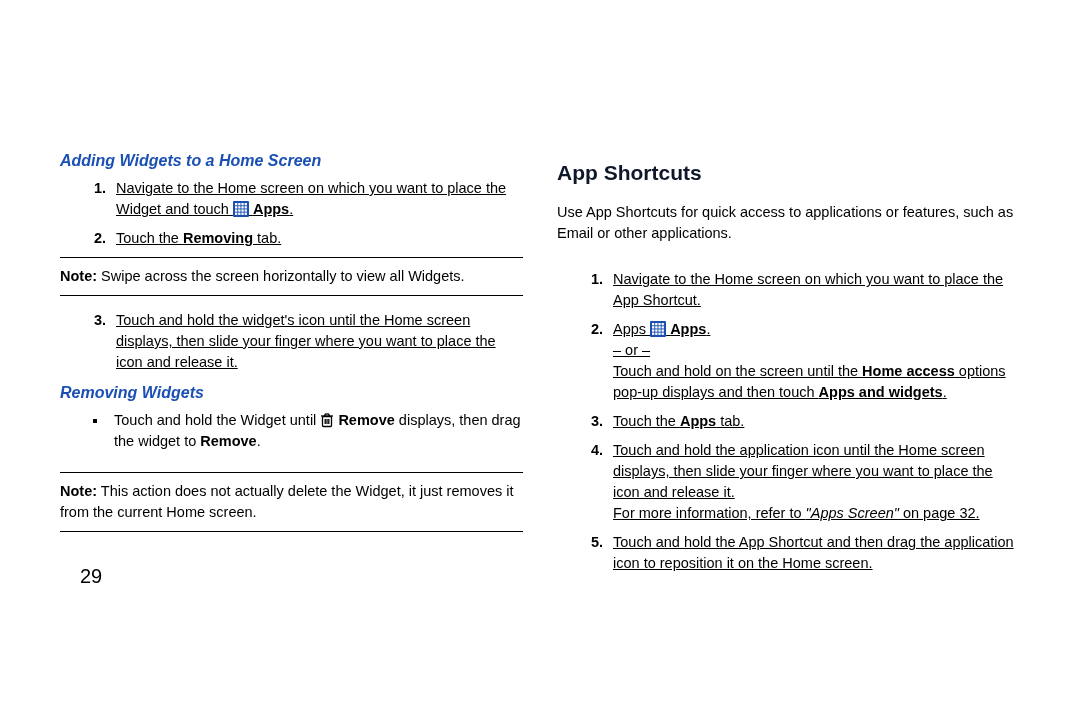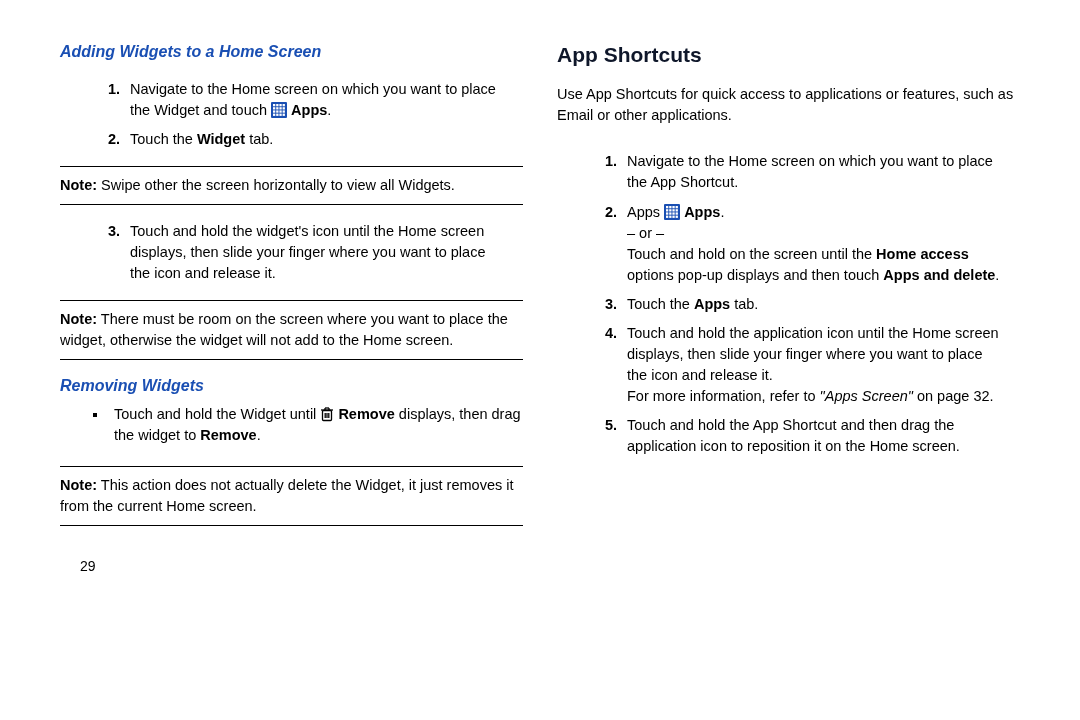--- a/index.html
+++ b/index.html
@@ -9,20 +9,21 @@
     font-family: Arial, Helvetica, sans-serif;
     color: #000000;
   }
   .page {
     width: 1080px;
     height: 720px;
     box-sizing: border-box;
     padding: 40px 60px 20px 60px;
     display: flex;
     gap: 34px;
+    align-items: center;
   }
   .column {
     flex: 1;
     min-width: 0;
     font-size: 14.5px;
     line-height: 1.45;
   }
   h3.section-heading {
     color: #1a4fb3;
     font-style: italic;
@@ -30,22 +31,23 @@
     font-size: 16px;
     margin: 0 0 6px 0;
   }
   h2.big-heading {
     color: #0f172a;
     font-weight: bold;
     font-size: 21px;
     margin: 0 0 14px 0;
   }
   ol {
-    margin: 16px;
+    margin: 2px;
     padding-left: 48px;
+    text-decoration: underline;
   }
   ol li {
     margin-bottom: 8px;
     padding-left: 6px;
   }
   ol li::marker {
     font-weight: bold;
     font-size: 14.5px;
   }
   ul.square {
@@ -62,21 +64,21 @@
   }
   .note {
     border-top: 1px solid #000;
     border-bottom: 1px solid #000;
     padding: 8px 0;
     margin: 8px 0 14px 0;
   }
   .bold { font-weight: bold; }
   .ital { font-style: italic; }
   .page-number {
-    font-size: 14px;
+    font-size: 20px;
     margin-top: 30px;
     margin-left: 20px;
   }
   svg.icon {
     vertical-align: -3px;
   }
   span.nowrap { white-space: nowrap; }
 </style>
 </head>
 <body>
@@ -111,37 +113,34 @@
                   <rect x="5.2" y="11.6" width="2.3" height="2.3"></rect>
                   <rect x="8.4" y="11.6" width="2.3" height="2.3"></rect>
                   <rect x="11.6" y="11.6" width="2.3" height="2.3"></rect>
               </g>
             </svg>
           </span>
           <span> </span><span class="bold">Apps</span><span>.</span>
         </span>
       </li>
       <li>
-        <span>Touch the </span><span class="bold">Widget</span><span> tab.</span>
+        <span>Touch the </span><span class="bold">Removing</span><span> tab.</span>
       </li>
     </ol>
 
     <div class="note">
-      <span class="bold">Note:</span><span> Swipe other the screen horizontally to view all Widgets.</span>
+      <span class="bold">Note:</span><span> Swipe across the screen horizontally to view all Widgets.</span>
     </div>
 
     <ol start="3">
       <li>
         <span>Touch and hold the widget's icon until the Home screen displays, then slide your finger where you want to place the icon and release it.</span>
       </li>
     </ol>
 
-    <div class="note">
-      <span class="bold">Note:</span><span> There must be room on the screen where you want to place the widget, otherwise the widget will not add to the Home screen.</span>
-    </div>
 
     <h3 class="section-heading">Removing Widgets</h3>
 
     <ul class="square">
       <li>
         <span>Touch and hold the Widget until </span>
         <span class="nowrap">
           <span>
             <svg class="icon" width="14" height="16" viewBox="0 0 14 16">
               <g fill="none" stroke="#000" stroke-width="1.3">
@@ -201,21 +200,21 @@
                 <rect x="2" y="11.6" width="2.3" height="2.3"></rect>
                   <rect x="5.2" y="11.6" width="2.3" height="2.3"></rect>
                   <rect x="8.4" y="11.6" width="2.3" height="2.3"></rect>
                   <rect x="11.6" y="11.6" width="2.3" height="2.3"></rect>
               </g>
             </svg>
           </span>
           <span> </span><span class="bold">Apps</span><span>.</span>
         </span>
         <div>– or –</div>
-        <span>Touch and hold on the screen until the </span><span class="bold">Home access</span><span> options pop-up displays and then touch </span><span class="bold">Apps and delete</span><span>.</span>
+        <span>Touch and hold on the screen until the </span><span class="bold">Home access</span><span> options pop-up displays and then touch </span><span class="bold">Apps and widgets</span><span>.</span>
       </li>
       <li>
         <span>Touch the </span><span class="bold">Apps</span><span> tab.</span>
       </li>
       <li>
         <div>Touch and hold the application icon until the Home screen displays, then slide your finger where you want to place the icon and release it.</div>
         <div>
           <span>For more information, refer to </span><span class="ital">"Apps Screen"</span><span> on page 32.</span>
         </div>
       </li>

